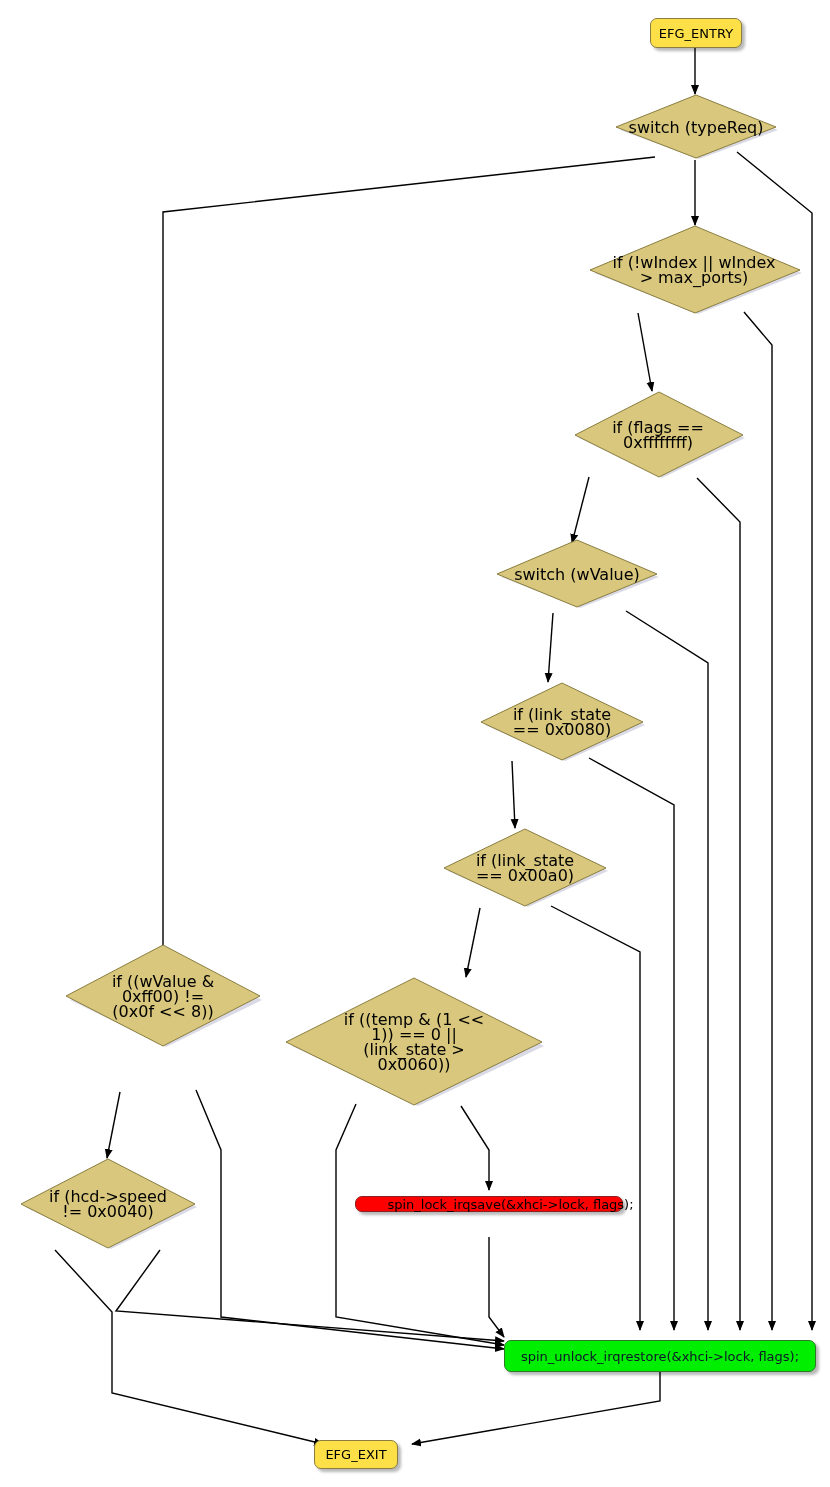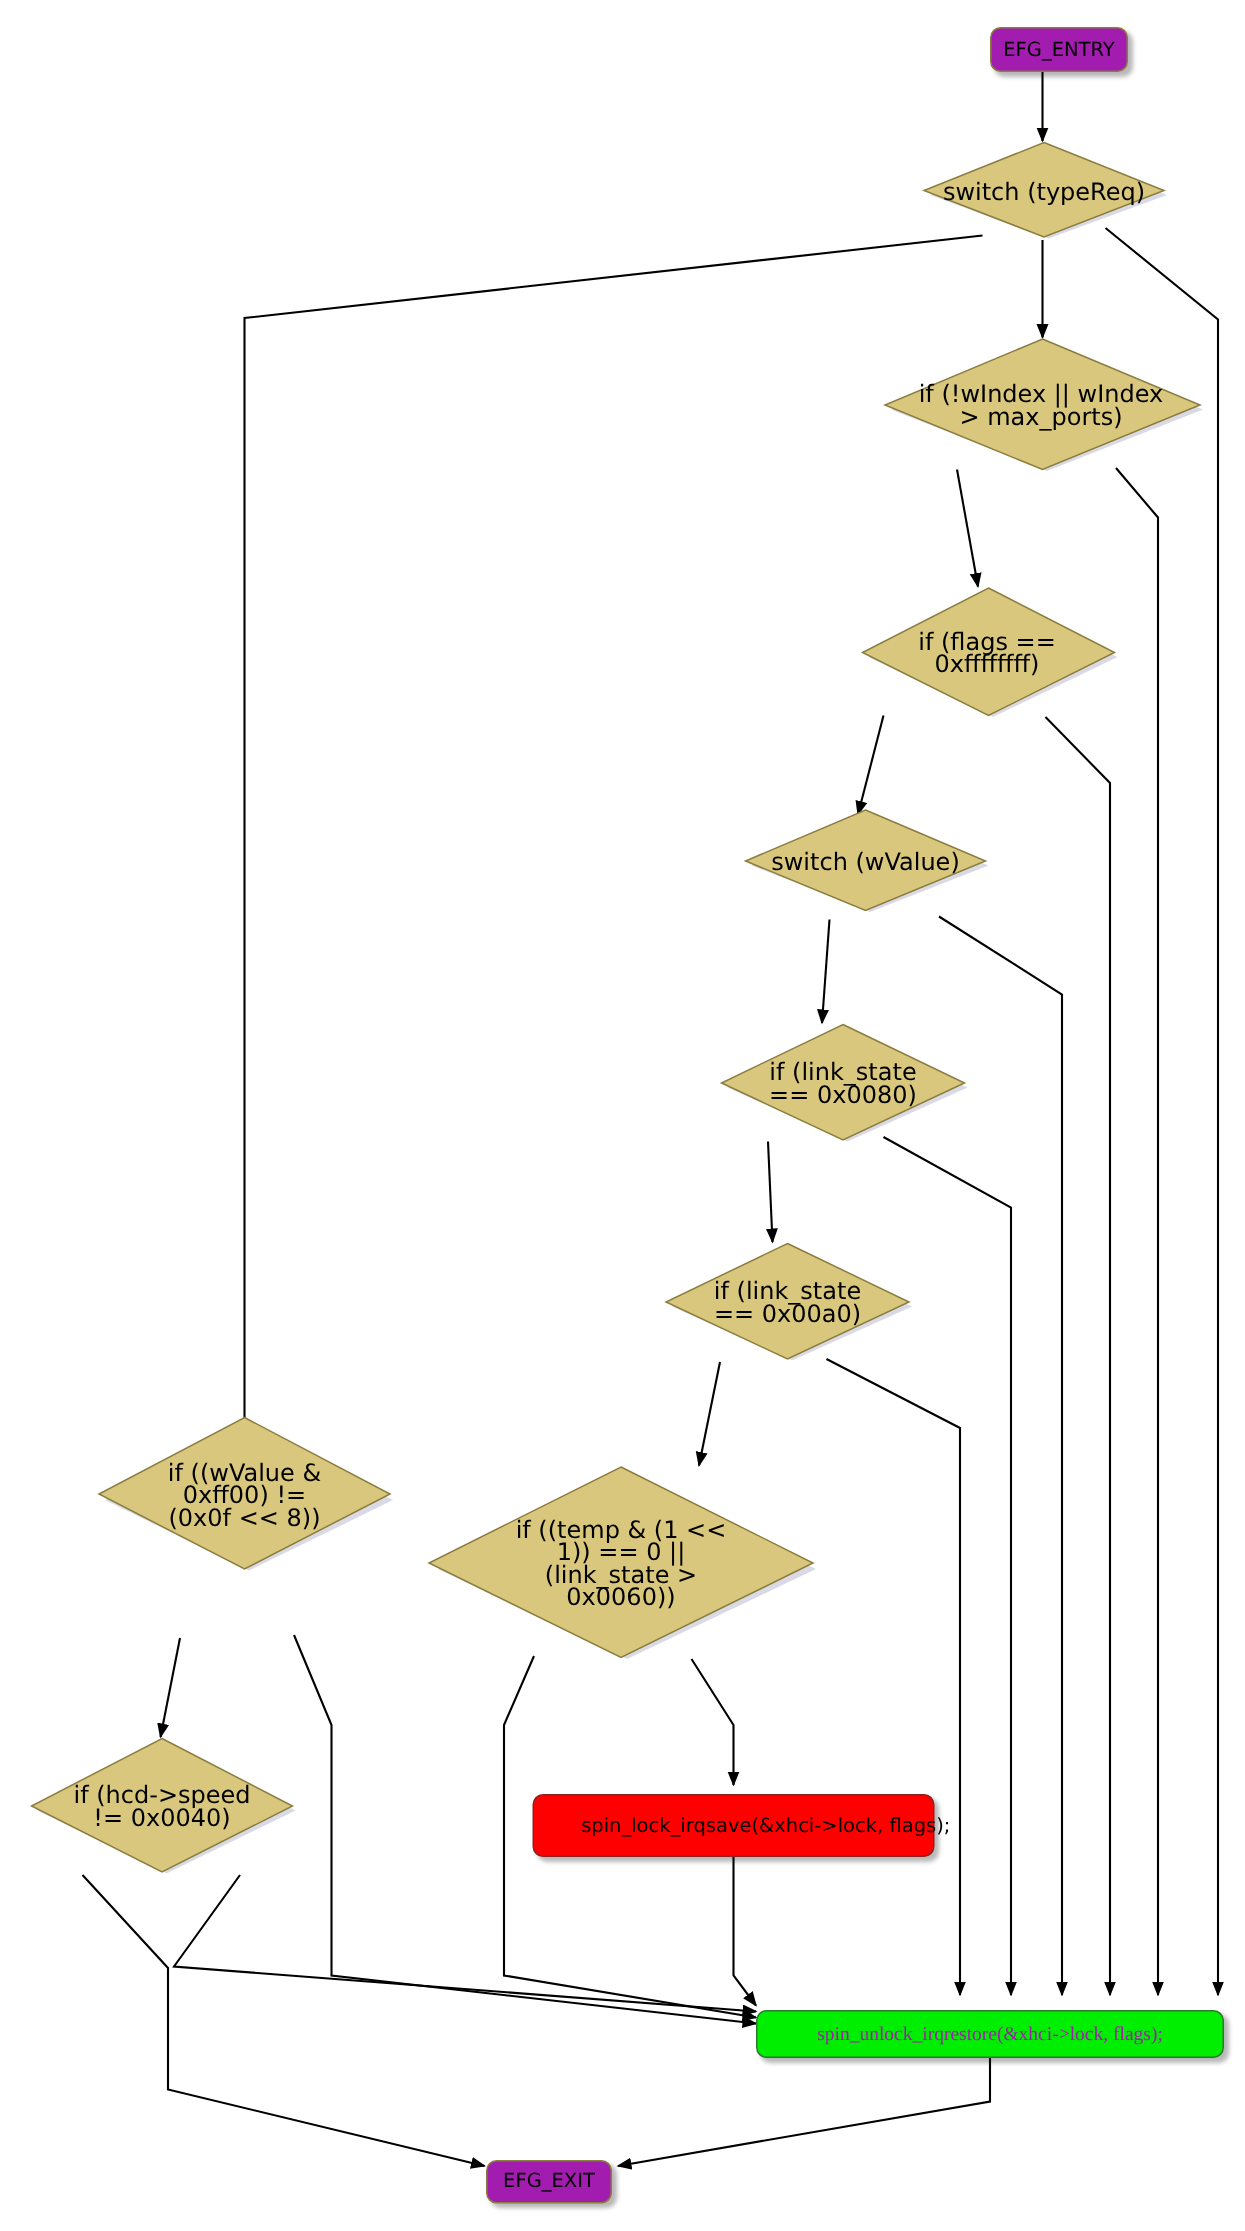--- a/index.html
+++ b/index.html
@@ -22,54 +22,52 @@
     width: 830px; height: 1487px;
     pointer-events: none;
   }
   .node {
     position: absolute;
     box-sizing: border-box;
   }
 
   
   .terminal {
-    background: #a21caf;
+    background: #fde047;
     border: 1px solid #8a7d3f;
     border-radius: 7px;
     box-shadow: 3px 3px 3px rgba(0,0,0,0.28);
     display: flex;
     align-items: center;
     justify-content: center;
     color: #000000;
     font-size: 13px;
     white-space: nowrap;
-    margin-left: 10px;
   }
 
   
   .action {
     border-radius: 7px;
     box-shadow: 3px 3px 3px rgba(0,0,0,0.28);
     display: flex;
     align-items: center;
     justify-content: center;
     font-size: 13px;
     white-space: nowrap;
     border: 1px solid #7a3030;
   }
   .action.lock {
     background: #ff0000;
     color: #000000;
     border-color: #8a2222;
   }
   .action.unlock {
     background: #00ee00;
-    color: #a21caf;
+    color: #0f172a;
     border-color: #2a7a2a;
-    font-family: Liberation Serif, serif;
   }
 
   
   .decision {
     display: flex;
     align-items: center;
     justify-content: center;
   }
   .decision .dia {
     position: absolute;
@@ -226,21 +224,21 @@
 
   <div class="node decision" style="left:18px; top:1158px; width:180px; height:92px;">
     <svg class="dia" viewBox="0 0 180 92" preserveAspectRatio="none">
       <polygon points="93,6 179,49 93,91 7,49" fill="#b9bcd0" opacity="0.55"></polygon>
       <polygon points="90,1 177,46 90,90 3,46" fill="#d8c77c" stroke="#8a7d3f" stroke-width="1"></polygon>
     </svg>
     <div class="dlabel">if (hcd-&gt;speed
 != 0x0040)</div>
   </div>
 
-  <div class="node action lock" style="left:355px; top:1196px; width:268px; height:42px;padding-left:43px;">
+  <div class="node action lock" style="left:355px; top:1196px; width:268px; height:16px;padding-left:43px;">
     <span>spin_lock_irqsave(&amp;xhci-&gt;lock, flags);</span>
   </div>
 
   <div class="node action unlock" style="left:504px; top:1340px; width:312px; height:32px;">
     <span>spin_unlock_irqrestore(&amp;xhci-&gt;lock, flags);</span>
   </div>
 
   <div class="node terminal" style="left:314px; top:1440px; width:84px; height:29px;">
     <span>EFG_EXIT</span>
   </div>

